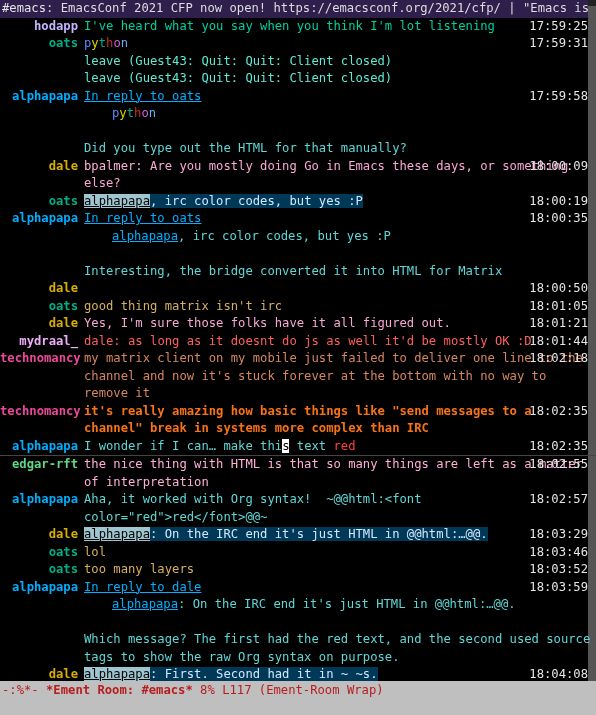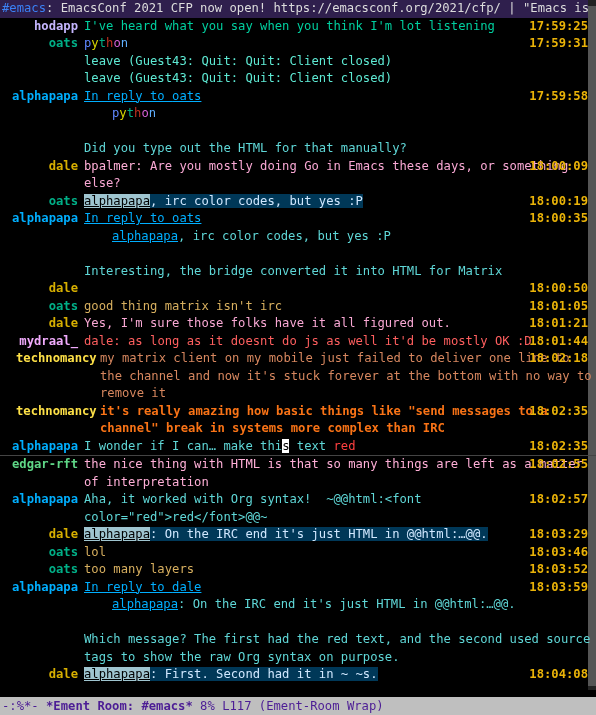--- a/index.html
+++ b/index.html
@@ -14,40 +14,40 @@
   }
   .root { position: relative; width: 596px; height: 715px; }
   .scroll { position: absolute; top: 0; right: 0; width: 8px; height: 690px; background: #222; }
   .thumb { position: absolute; top: 6px; right: 0; width: 8px; height: 680px; background: #555; }
   .topic {
     background: #2f1f4d; color: #ddd;
     white-space: nowrap; overflow: hidden;
     padding: 0 2px;
     height: 17.5px;
   }
-  .room-name { color: #3b82f6; }
+  .room-name { color: #e5e5e5; }
   .chat { position: relative; height: 672px; }
   .row { display: flex; position: relative; }
   .nickcol {
     width: 84px; min-width: 84px;
     text-align: right;
     padding-right: 6px;
     font-weight: bold;
   }
   .msg { flex: 1; word-wrap: break-word; white-space: pre-wrap; color: #ccc; }
-  .ts { position: absolute; right: 8px; top: 0; color: #eab308; font-weight: bold; text-align: center;}
+  .ts { position: absolute; right: 8px; top: 0; color: #e5e5e5; font-weight: normal; text-align: center;}
   .sep-full { height: 1px; background: #444; margin: 0; }
   .blank { height: 17.5px; }
 
   .c-hodapp { color: #c4b5fd; }
   .c-oats   { color: #00af87; }
   .c-alpha  { color: #00afff; }
   .c-dale   { color: #d7af00; }
   .c-mydraal{ color: #f0abfc; }
-  .c-tech   { color: #fde047; margin-left: 16px; }
+  .c-tech   { color: #ec4899; }
   .c-edgar  { color: #5fd787; }
   .c-leave  { color: #5eead4; }
 
   .pyth-p { color: #5f87ff; }
   .pyth-y { color: #d7d700; }
   .pyth-t { color: #00af87; }
   .pyth-h { color: #c03020; }
   .pyth-o { color: #d75fd7; }
   .pyth-n { color: #5fafff; }
 
@@ -67,22 +67,22 @@
   }
   .hl-msg {
     background: #003858;
     color: #d0e8ff;
   }
   .link { color: #00afff; text-decoration: underline; }
   .cursor { background: #fff; color: #000; }
 
   .modeline {
     position: absolute; bottom: 0; left: 0;
-    width: 596px; height: 18px;
-    background: #bfbfbf; color: #4c1d95;
+    width: 596px; height: 34px;
+    background: #bfbfbf; color: #b91c1c;
     padding: 0 2px;
     white-space: nowrap; overflow: hidden;
     line-height: 18px;
   }
   .modeline .buf { font-weight: bold; }
 </style>
 </head>
 <body>
 <div class="root">
 

